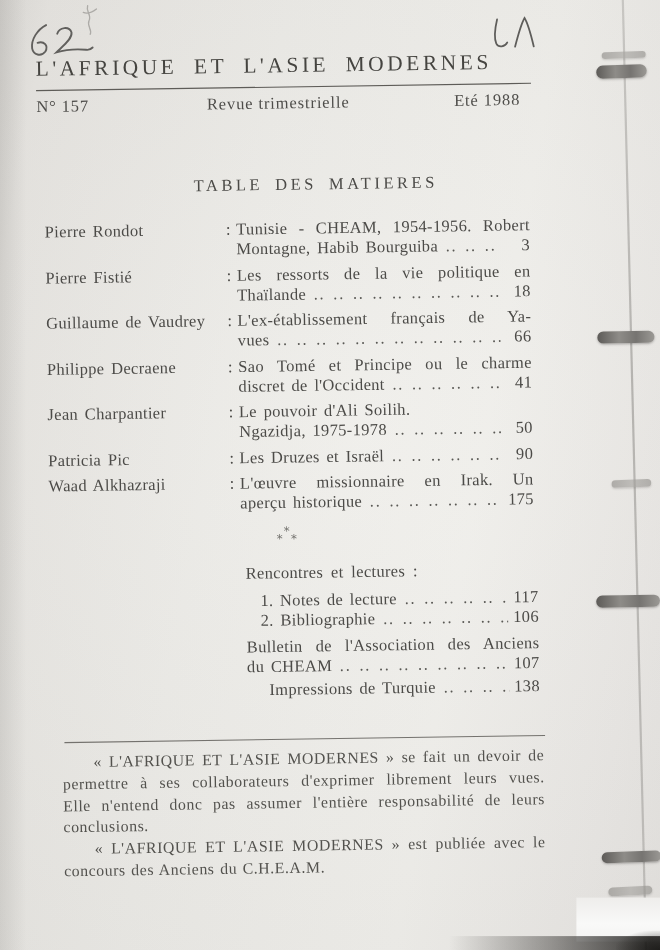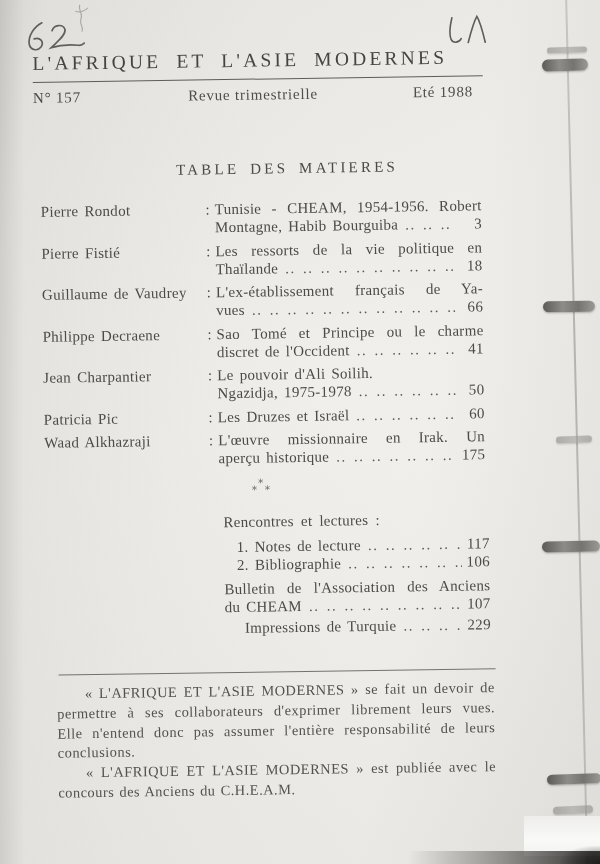--- a/index.html
+++ b/index.html
@@ -182,21 +182,21 @@
       </span>
     </div>
 
     <div class="entry">
       <span class="author">Patricia Pic</span>
       <span class="colon">:</span>
       <span class="lines">
         <span class="lastline">
           <span>Les Druzes et Israël</span>
           <span class="leader">.. .. .. .. .. .. .. .. .. .. .. .. .. .. .. .. .. .. .. .. .. .. .. ..</span>
-          <span class="pagenum">60</span>
+          <span class="pagenum">90</span>
         </span>
       </span>
     </div>
 
     <div class="entry">
       <span class="author">Waad Alkhazraji</span>
       <span class="colon">:</span>
       <span class="lines">
         <span class="eline1" style="display:block">L'œuvre missionnaire en Irak. Un</span>
         <span class="lastline">
@@ -229,21 +229,21 @@
       <div class="b1">Bulletin de l'Association des Anciens</div>
       <div class="lastline">
         <span>du CHEAM</span>
         <span class="leader">.. .. .. .. .. .. .. .. .. .. .. .. .. .. .. .. .. .. .. .. .. .. .. ..</span>
         <span class="pagenum">107</span>
       </div>
     </div>
     <div class="impressions">
       <span>Impressions de Turquie</span>
       <span class="leader">.. .. .. .. .. .. .. .. .. .. .. .. .. .. .. .. .. .. .. .. .. .. .. ..</span>
-      <span class="pagenum">229</span>
+      <span class="pagenum">138</span>
     </div>
   </div>
 
   <div class="footer-rule"></div>
   <div class="footer">
     <div class="fline first">« L'AFRIQUE ET L'ASIE MODERNES » se fait un devoir de</div>
     <div class="fline">permettre à ses collaborateurs d'exprimer librement leurs vues.</div>
     <div class="fline">Elle n'entend donc pas assumer l'entière responsabilité de leurs</div>
     <div class="fline last">conclusions.</div>
     <div class="fline first">« L'AFRIQUE ET L'ASIE MODERNES » est publiée avec le</div>

